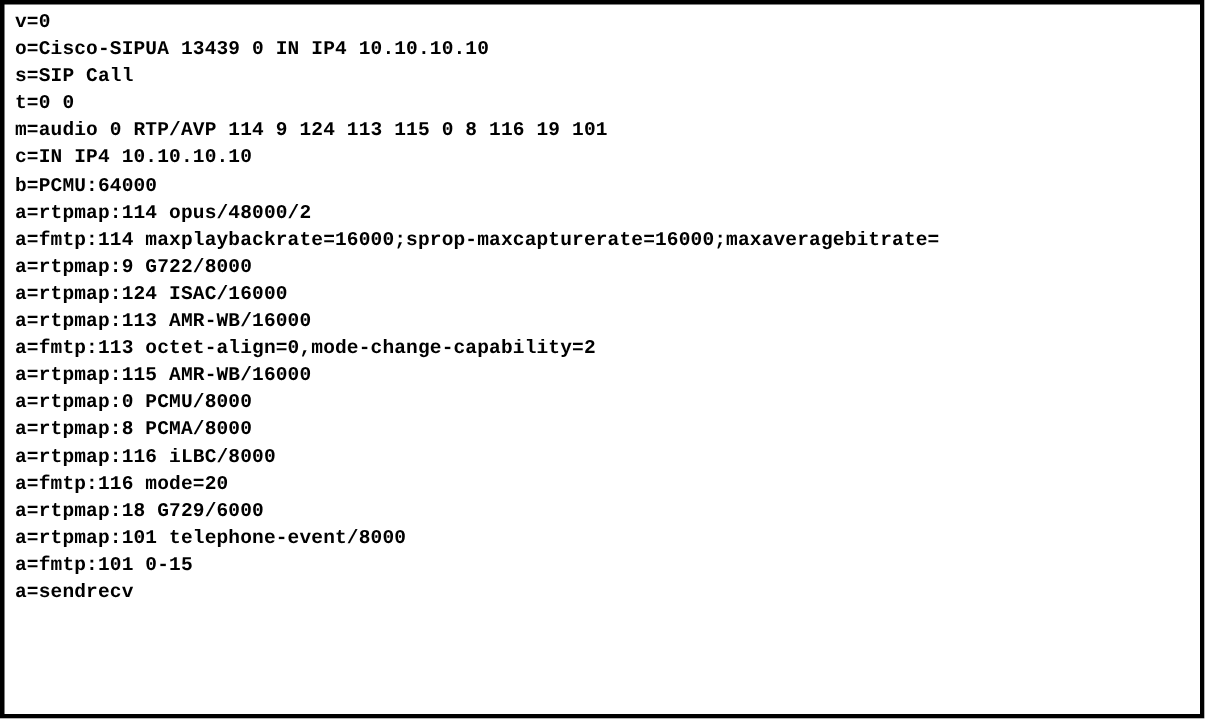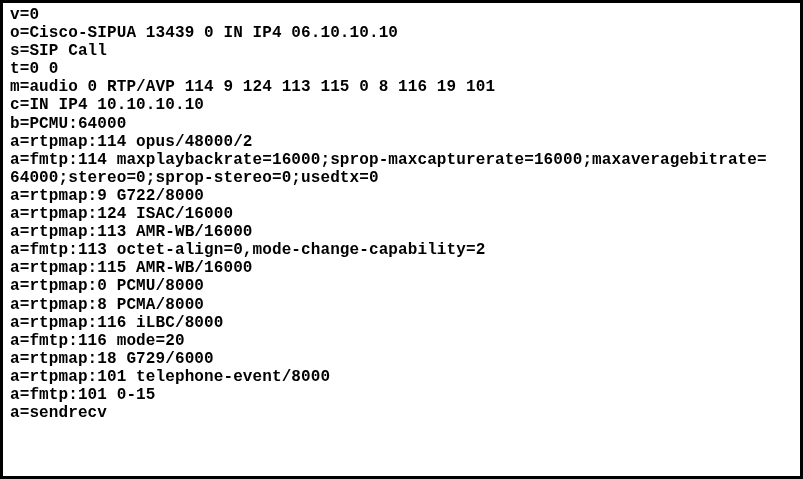--- a/index.html
+++ b/index.html
@@ -12,44 +12,43 @@
     width: 803px;
     height: 479px;
     background: #ffffff;
     border: 3px solid #000000;
     overflow: hidden;
   }
   .sdp-body {
     padding: 3px 0 0 7px;
     font-family: "Liberation Mono", "DejaVu Sans Mono", monospace;
     font-weight: bold;
-    font-size: 16px;
+    font-size: 13px;
     line-height: 18.1px;
     color: #000000;
   }
   .sdp-line {
     white-space: pre;
     letter-spacing: 0.1px;
   }
 </style>
 </head>
 <body>
 
 <div class="frame">
   <div class="sdp-body">
       <div class="sdp-line">v=0</div>
-      <div class="sdp-line">o=Cisco-SIPUA 13439 0 IN IP4 06.10.10.10</div>
+      <div class="sdp-line">o=Cisco-SIPUA 13439 0 IN IP4 10.10.10.10</div>
       <div class="sdp-line">s=SIP Call</div>
       <div class="sdp-line">t=0 0</div>
       <div class="sdp-line">m=audio 0 RTP/AVP 114 9 124 113 115 0 8 116 19 101</div>
       <div class="sdp-line">c=IN IP4 10.10.10.10</div>
       <div class="sdp-line">b=PCMU:64000</div>
       <div class="sdp-line">a=rtpmap:114 opus/48000/2</div>
       <div class="sdp-line">a=fmtp:114 maxplaybackrate=16000;sprop-maxcapturerate=16000;maxaveragebitrate=</div>
-      <div class="sdp-line">64000;stereo=0;sprop-stereo=0;usedtx=0</div>
       <div class="sdp-line">a=rtpmap:9 G722/8000</div>
       <div class="sdp-line">a=rtpmap:124 ISAC/16000</div>
       <div class="sdp-line">a=rtpmap:113 AMR-WB/16000</div>
       <div class="sdp-line">a=fmtp:113 octet-align=0,mode-change-capability=2</div>
       <div class="sdp-line">a=rtpmap:115 AMR-WB/16000</div>
       <div class="sdp-line">a=rtpmap:0 PCMU/8000</div>
       <div class="sdp-line">a=rtpmap:8 PCMA/8000</div>
       <div class="sdp-line">a=rtpmap:116 iLBC/8000</div>
       <div class="sdp-line">a=fmtp:116 mode=20</div>
       <div class="sdp-line">a=rtpmap:18 G729/6000</div>

